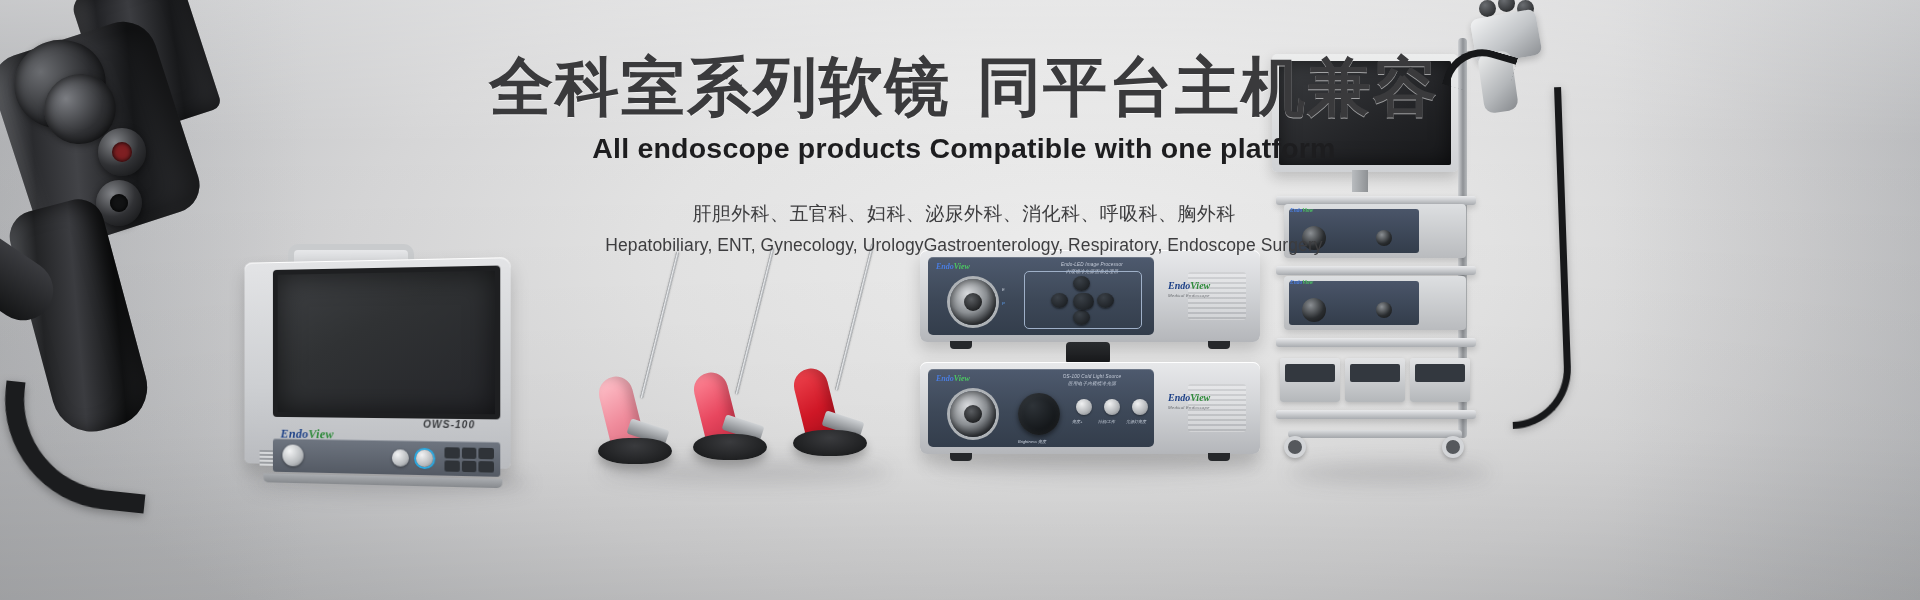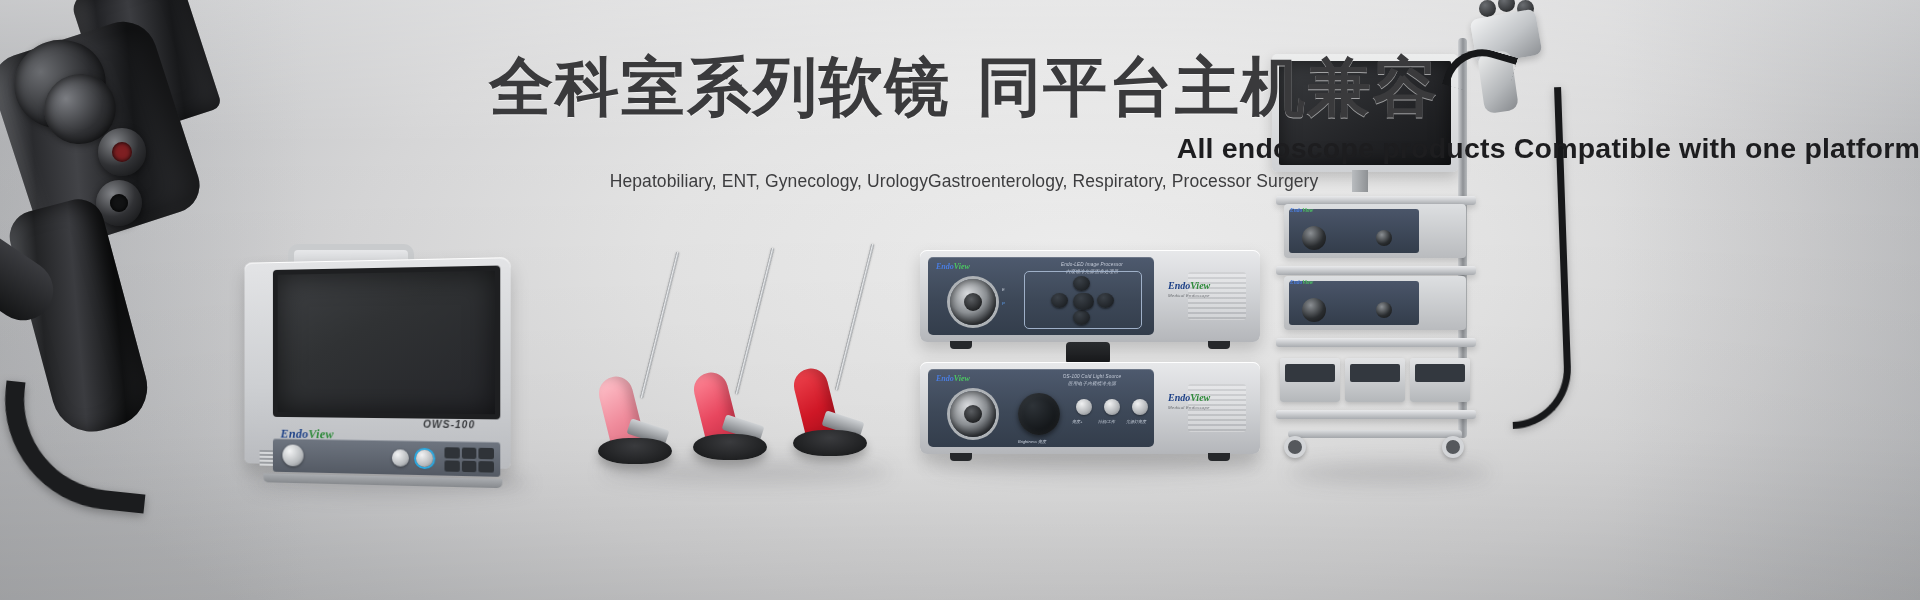--- a/index.html
+++ b/index.html
@@ -27,21 +27,20 @@
   }
   .t-head{
     font-size:64px; font-weight:700; color:#3a3a3c; letter-spacing:2px;
     line-height:1.12; text-shadow:0 1px 0 rgba(255,255,255,.55);
     white-space:pre;
   }
   .t-head .gap{ display:inline-block; width:26px; }
   .t-sub{
     margin-top:8px; font-size:28.5px; font-weight:700; color:#1d1d1f;
     letter-spacing:.2px;
-    text-align:right;
   }
   .t-desc{
     margin-top:34px; font-size:19px; color:#3d3d3f; line-height:1.62; letter-spacing:.4px;
   }
   .t-desc2{ font-size:17.5px; color:#3d3d3f; letter-spacing:.1px; }
 
   
   .obj{ position:absolute;font-style:italic; }
 
   
@@ -524,17 +523,18 @@
       </div>
     <div class="head"></div>
     <div class="grip2"></div>
     <div class="cordtop"></div>
     <div class="cord"></div>
   </div>
 
   <div class="textblock">
     <div class="t-head"><span>全科室系列软镜</span><span class="gap"></span><span>同平台主机兼容</span></div>
     <div class="t-sub">All endoscope products Compatible with one platform</div>
-    <div class="t-desc t-desc2" style="margin-top:2px;">Hepatobiliary, ENT, Gynecology, UrologyGastroenterology, Respiratory, Processor Surgery</div>
+    <div class="t-desc">肝胆外科、五官科、妇科、泌尿外科、消化科、呼吸科、胸外科</div>
+    <div class="t-desc t-desc2" style="margin-top:2px;">Hepatobiliary, ENT, Gynecology, UrologyGastroenterology, Respiratory, Endoscope Surgery</div>
   </div>
 
   <div class="vig"></div>
 </div>
 
 </body></html>

